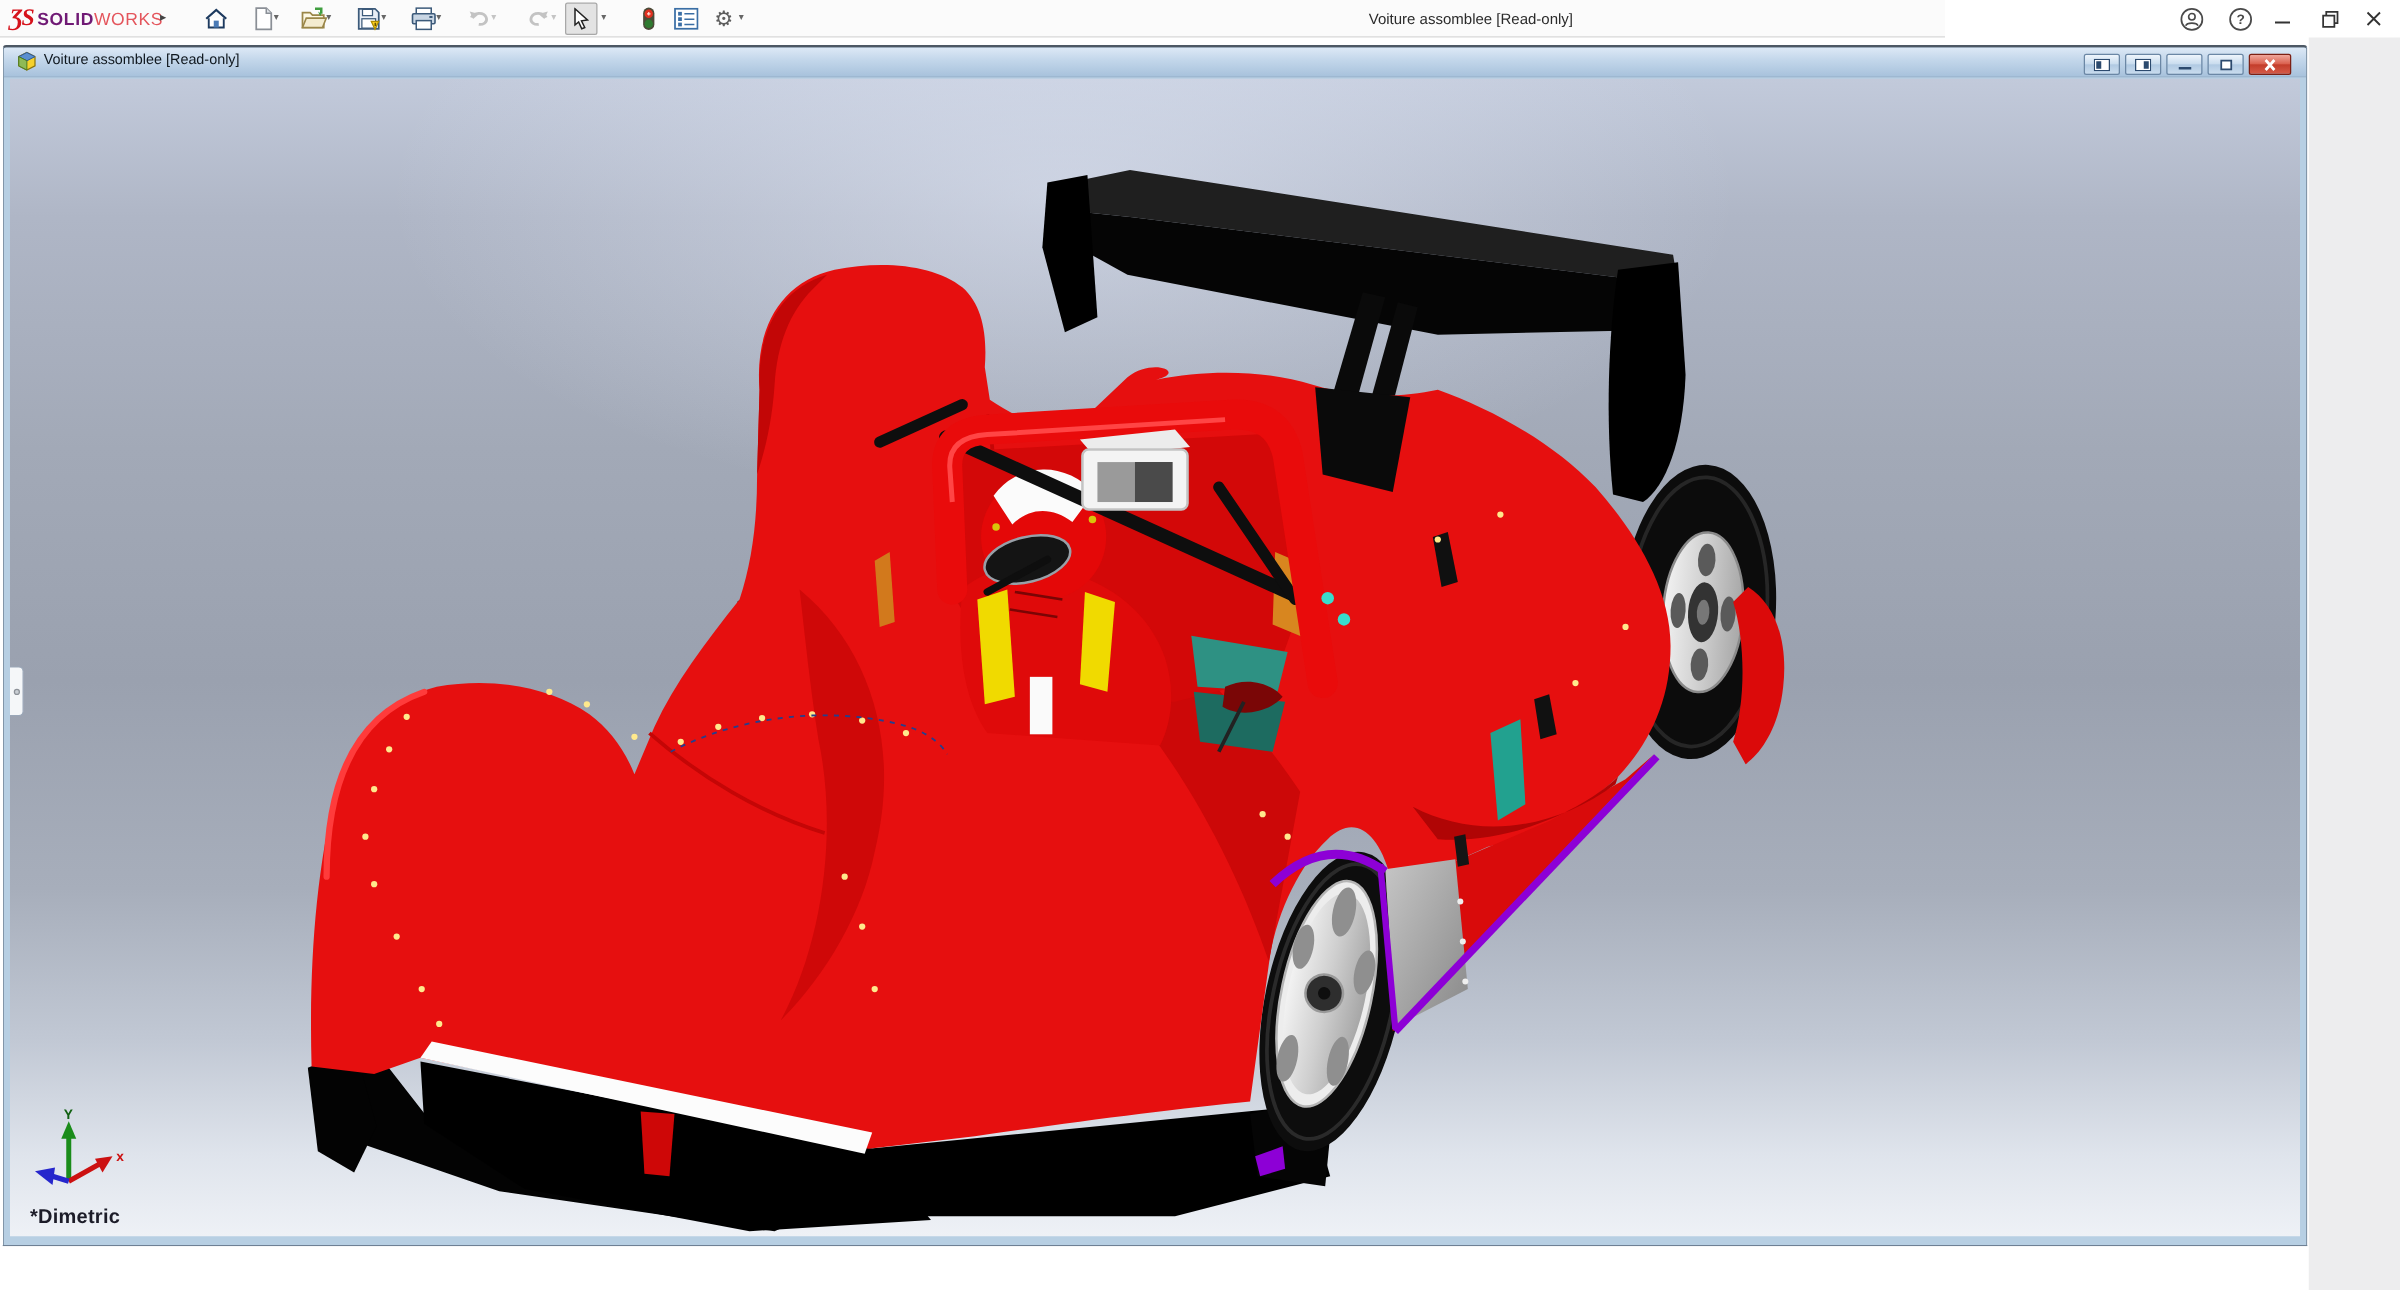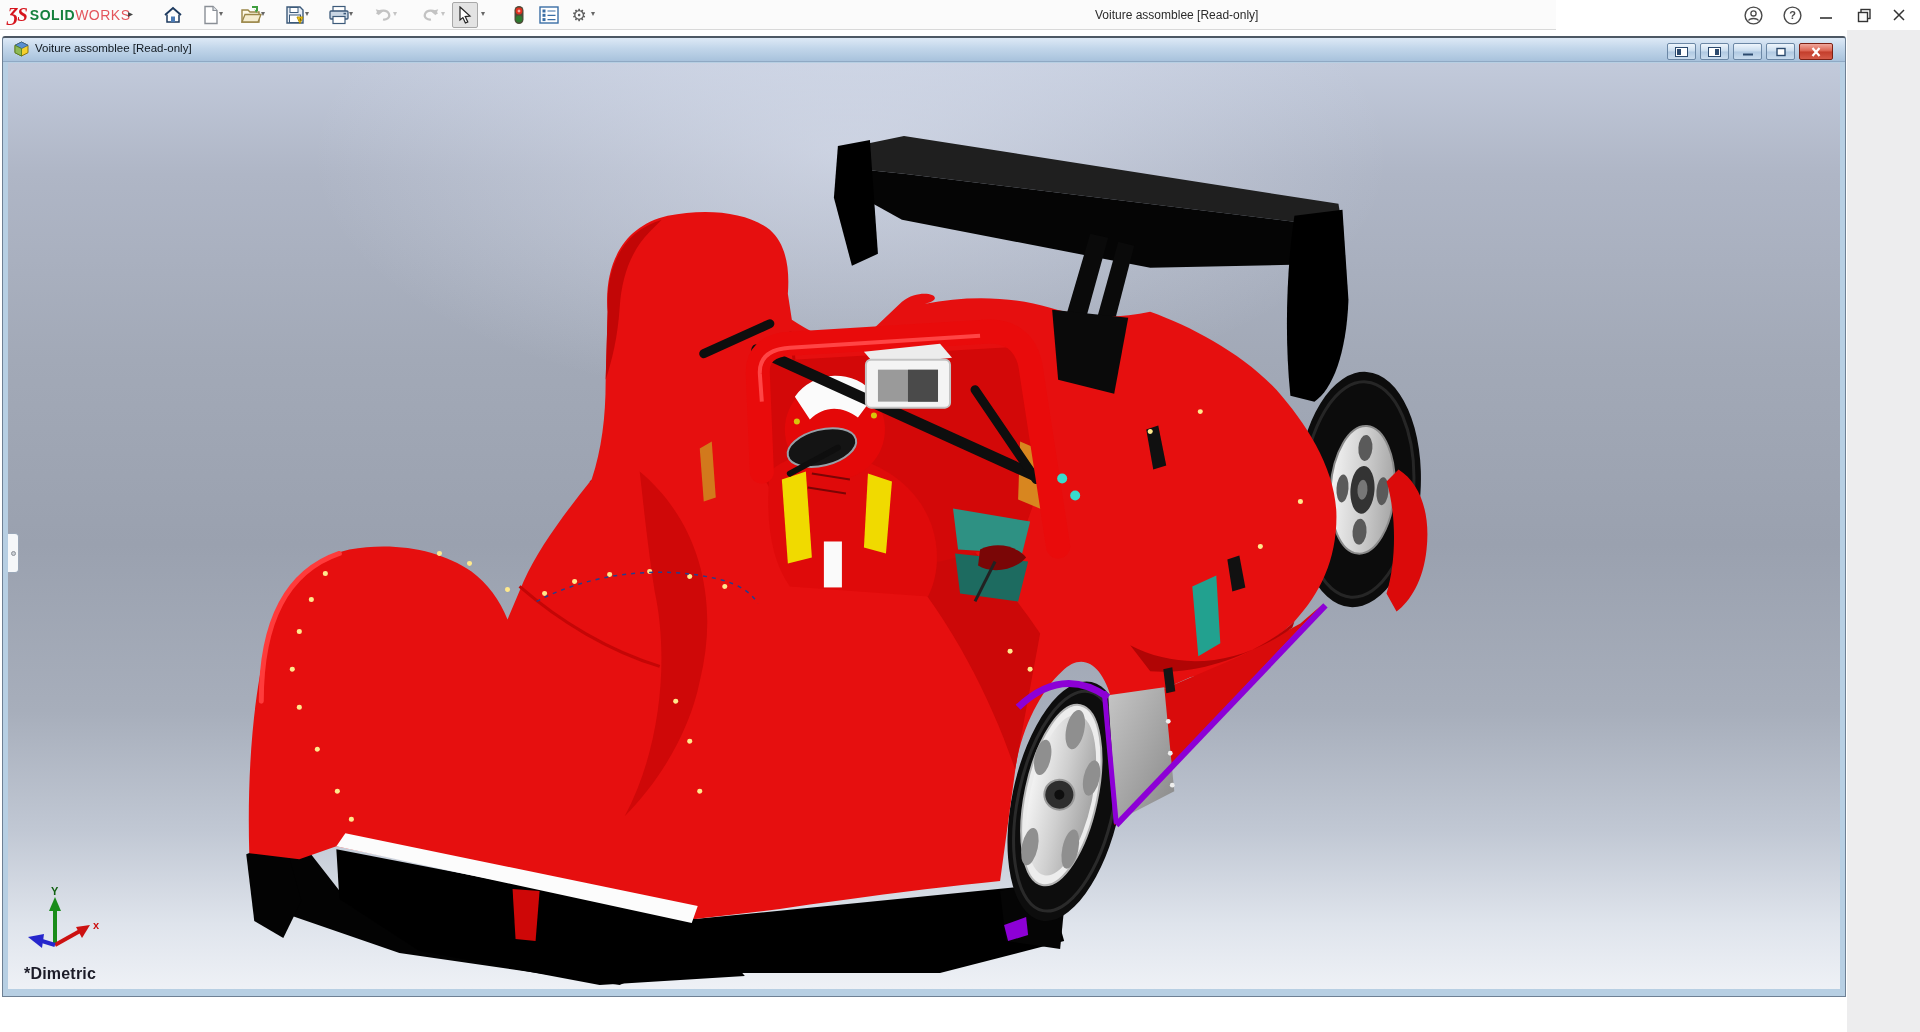--- a/index.html
+++ b/index.html
@@ -4,21 +4,21 @@
 <style>
   * { margin:0; padding:0; box-sizing:border-box; }
   html,body { width:1920px; height:1032px; background:#ffffff; overflow:hidden;
               font-family:"Liberation Sans", sans-serif; user-select:none; }
 
   
   .titlebar { position:absolute; left:0; top:0; width:1556px; height:30px;
               background:#fbfbfb; border-bottom:1px solid #d9d9d9; }
   .brand { position:absolute; left:8px; top:4px; height:22px; display:flex; align-items:center; }
   .brand-mark { font:italic 700 19px "Liberation Serif", serif; color:#d6131c; letter-spacing:-1px; }
-  .brand-solid { font:700 14px "Liberation Sans", sans-serif; color:#15803d; margin-left:3px; letter-spacing:.5px; }
+  .brand-solid { font:700 14px "Liberation Sans", sans-serif; color:#701a75; margin-left:3px; letter-spacing:.5px; }
   .brand-works { font:400 14px "Liberation Sans", sans-serif; color:#e4555c; letter-spacing:.5px; }
   .flyout { position:absolute; left:128px; top:8px; font-size:10px; color:#444; }
   .tbtn { position:absolute; top:2px; width:26px; height:26px; display:flex; align-items:center;
           justify-content:center; border-radius:2px; }
   .tbtn.pressed { background:#e3e3e3; border:1px solid #a8a8a8; }
   .caret { position:absolute; top:9px; font-size:8px; color:#666; width:10px; text-align:center; }
   .caret.dis { color:#c4c4c4; }
   .gear-glyph { font-size:17px; color:#5e5e5e; line-height:1; }
   .sys { position:absolute; top:0; height:30px; width:34px; display:flex; align-items:center; justify-content:center; }
   .main-title { position:absolute; left:1095px; top:8px; font-size:12px; color:#2b2b2b; }

